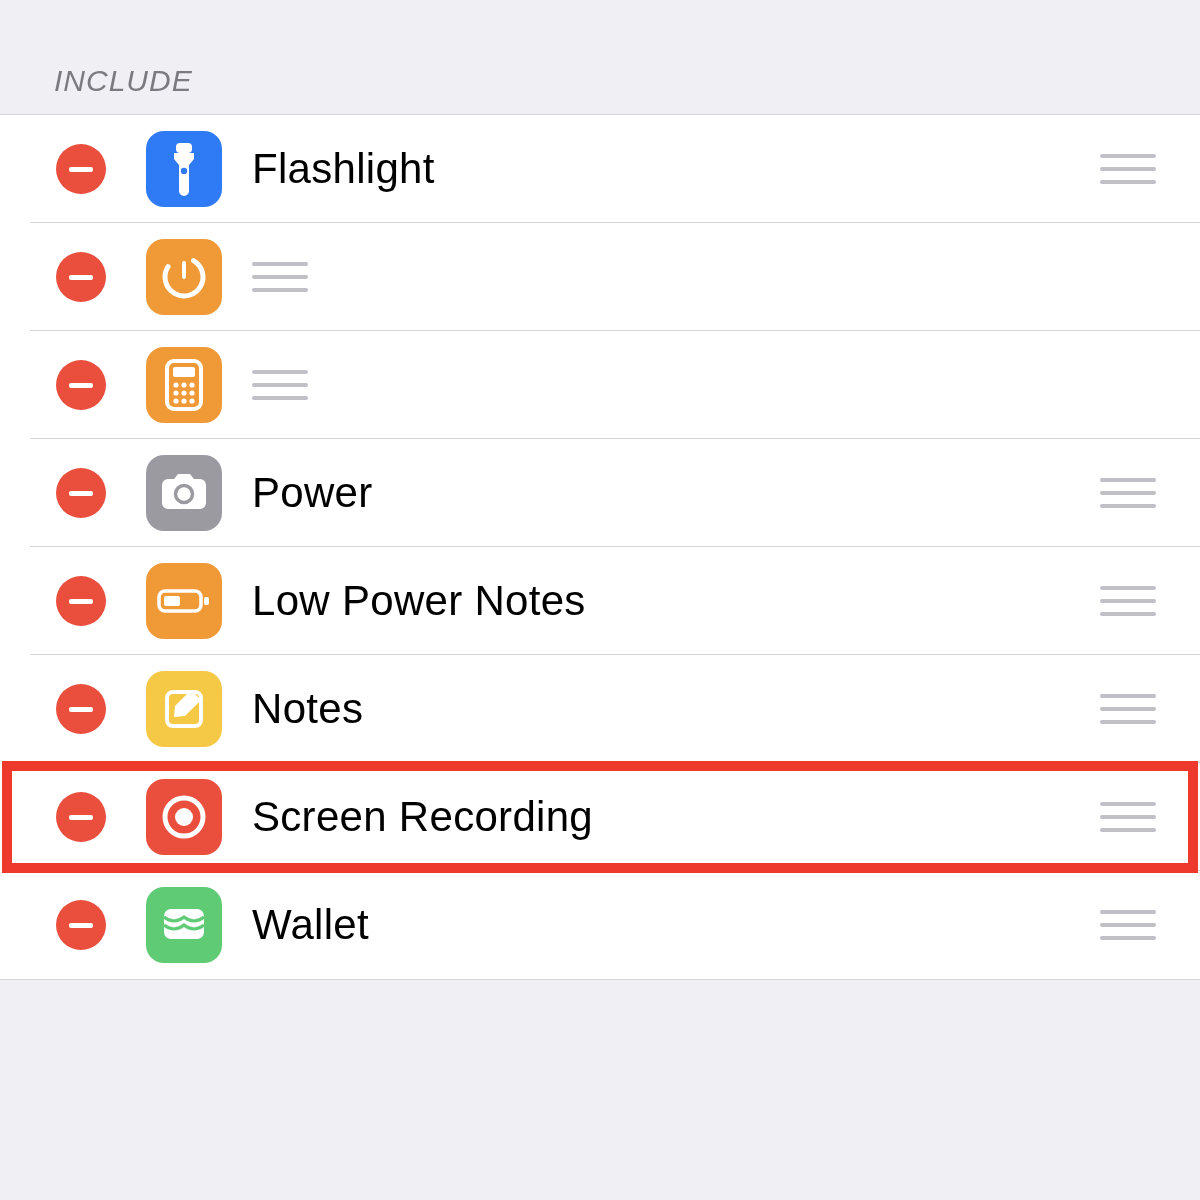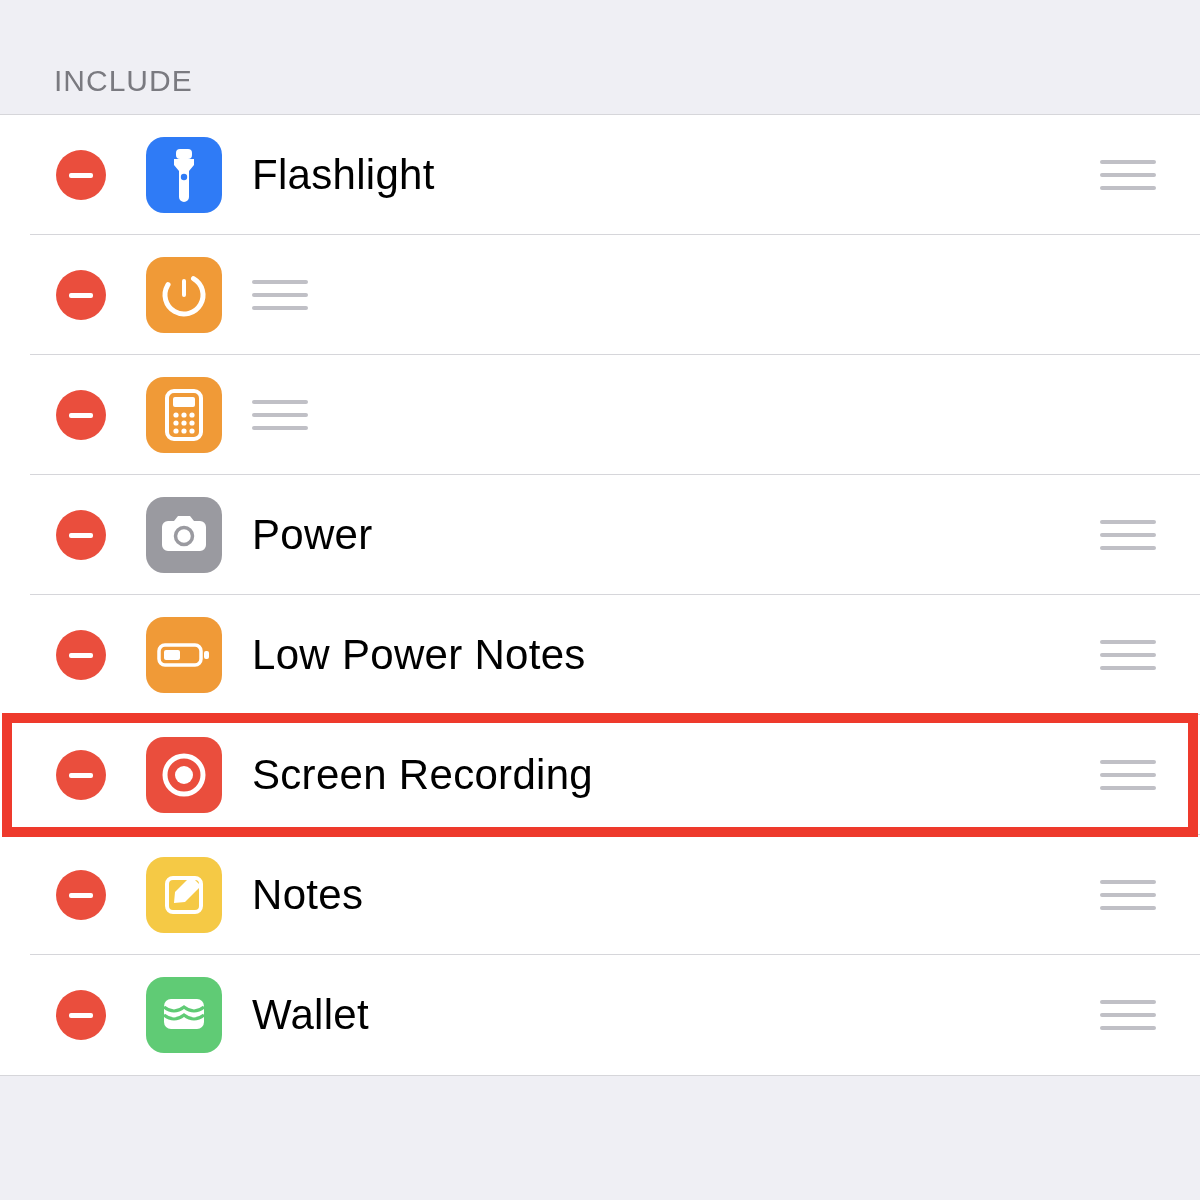--- a/index.html
+++ b/index.html
@@ -8,30 +8,31 @@
     height: 1200px;
     background: #efeff4;
     font-family: -apple-system, "Helvetica Neue", Helvetica, Arial, sans-serif;
     overflow: hidden;
   }
   .section-header {
     padding: 64px 0 16px 54px;
     font-size: 30px;
     letter-spacing: 1px;
     color: #7a7a80;
+    font-style: italic;
   }
   .list {
     background: #ffffff;
     border-top: 1px solid #d6d6da;
     border-bottom: 1px solid #d6d6da;
   }
   .row {
     display: flex;
     align-items: center;
-    height: 120px;
+    height: 108px;
     position: relative;
     padding-left: 56px;
     padding-right: 44px;
   }
   .row-inner-border {
     position: absolute;
     left: 30px;
     right: 0;
     bottom: 0;
     height: 1px;
@@ -208,47 +209,47 @@
     </div>
     <div class="row-label">Low Power Notes</div>
     <div class="drag-handle">
         <div></div>
         <div></div>
         <div></div>
       </div>
     <div class="row-inner-border"></div>
   </div>
 
+  <div class="row">
+    <div class="remove-btn"></div>
+    <div class="app-icon bg-yellow">
+      <svg width="50" height="50" viewBox="0 0 50 50">
+        <rect x="8" y="8" width="34" height="34" rx="6" fill="none" stroke="#fff" stroke-width="4"></rect>
+        <path d="M32 6 l10 10 -16 16 -11 1 1 -11 z" fill="#fff"></path>
+      </svg>
+    </div>
+    <div class="row-label">Notes</div>
+    <div class="drag-handle">
+        <div></div>
+        <div></div>
+        <div></div>
+      </div>
+    <div class="row-inner-border"></div>
+  </div>
+
   <div class="row highlighted" style="position:relative;">
     <div class="highlight-box"></div>
     <div class="remove-btn"></div>
     <div class="app-icon bg-red">
       <svg width="52" height="52" viewBox="0 0 52 52">
         <circle cx="26" cy="26" r="19" fill="none" stroke="#fff" stroke-width="5"></circle>
         <circle cx="26" cy="26" r="9" fill="#fff"></circle>
       </svg>
     </div>
     <div class="row-label">Screen Recording</div>
-    <div class="drag-handle">
-        <div></div>
-        <div></div>
-        <div></div>
-      </div>
-    <div class="row-inner-border"></div>
-  </div>
-
-  <div class="row">
-    <div class="remove-btn"></div>
-    <div class="app-icon bg-yellow">
-      <svg width="50" height="50" viewBox="0 0 50 50">
-        <rect x="8" y="8" width="34" height="34" rx="6" fill="none" stroke="#fff" stroke-width="4"></rect>
-        <path d="M32 6 l10 10 -16 16 -11 1 1 -11 z" fill="#fff"></path>
-      </svg>
-    </div>
-    <div class="row-label">Notes</div>
     <div class="drag-handle">
         <div></div>
         <div></div>
         <div></div>
       </div>
     <div class="row-inner-border"></div>
   </div>
 
   <div class="row">
     <div class="remove-btn"></div>

